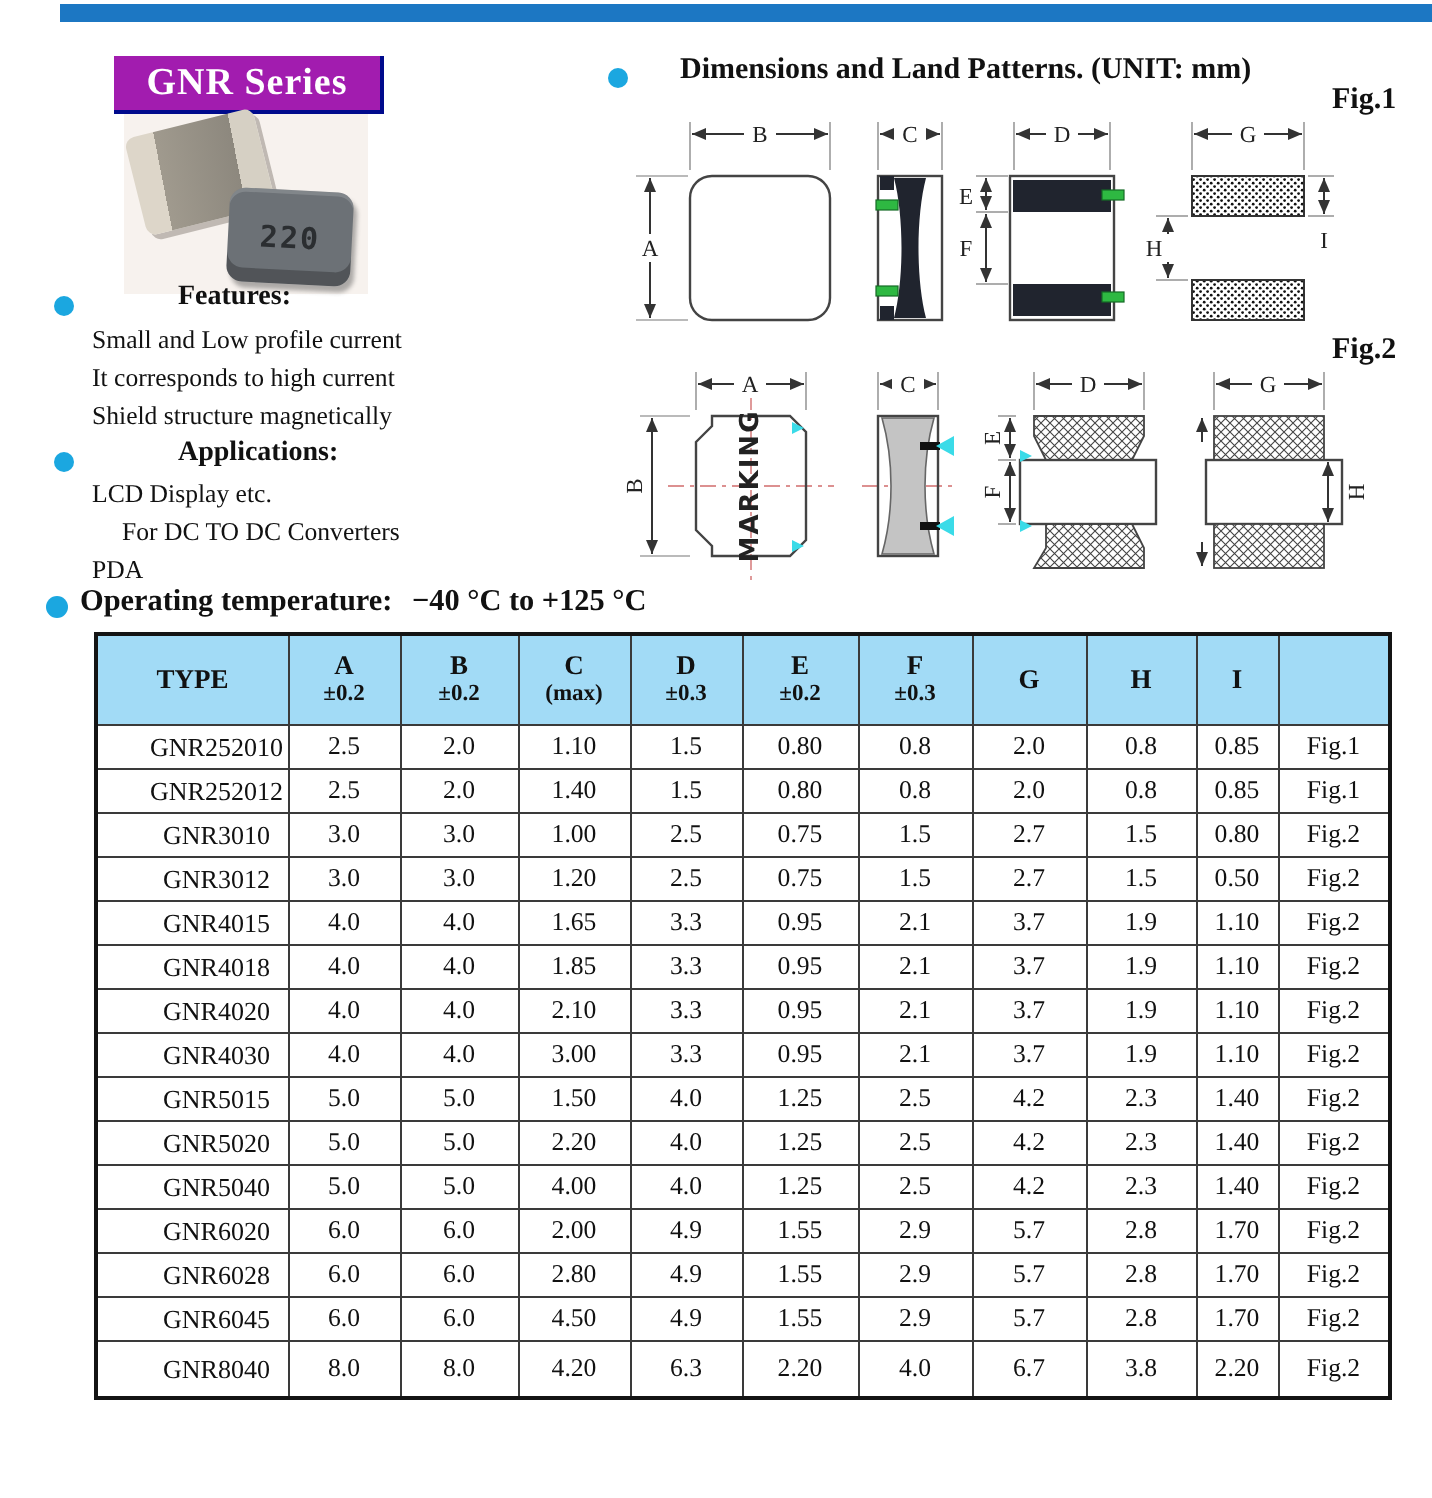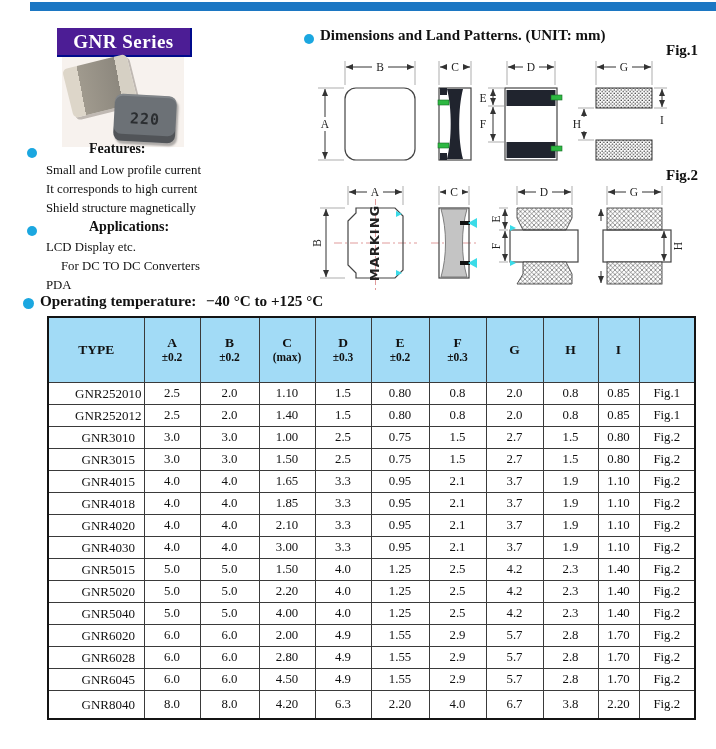--- a/index.html
+++ b/index.html
@@ -2,55 +2,55 @@
 <html><head>
 <meta charset="utf-8">
 <style>
   html,body{margin:0;padding:0;background:#fff;}
   #page{position:relative;width:716px;height:749px;background:#ffffff;
         font-family:"Liberation Serif",serif;color:#111;overflow:hidden;}
   .abs{position:absolute;}
   
   .topbar{left:30px;top:2px;width:686px;height:9px;background:#1c77c3;}
   
-  .series-box{left:57px;top:28px;width:133px;height:27px;background:#4c1d95;
+  .series-box{left:57px;top:28px;width:133px;height:27px;background:#a21caf;
               display:flex;align-items:center;justify-content:center;
               border-right:2px solid #000a8c;border-bottom:2px solid #000a8c;}
   .series-box span{color:#fff;font-weight:bold;font-size:19px;letter-spacing:.5px;}
   
   .photo{left:62px;top:57px;width:122px;height:90px;background:#f7f2ee;}
   .chip-back{position:absolute;left:5px;top:4px;width:66px;height:50px;border-radius:5px;
              transform:rotate(-14deg);
              background:linear-gradient(93deg,#ddd6c9 0%,#ddd6c9 22%,#a09a8e 22%,#8d887e 78%,#d6d0c4 78%);
              box-shadow:2px 3px 0 rgba(90,80,70,.35);}
   .chip-front{position:absolute;left:52px;top:38px;width:62px;height:47px;border-radius:8px;
              transform:rotate(3deg);background:#6c7176;display:flex;align-items:center;justify-content:center;
              box-shadow:inset 0 -7px 0 rgba(0,0,0,.25), inset 0 2px 0 rgba(255,255,255,.15), 2px 3px 2px rgba(60,60,60,.4);
              font-family:"DejaVu Sans Mono",monospace;font-weight:bold;font-size:15px;color:#2b2e31;letter-spacing:1px;}
   
   .bullet{position:absolute;width:10px;height:10px;border-radius:50%;background:#1ba7e0;}
   .bullet.big{width:11px;height:11px;}
   .h-bold{font-weight:bold;font-size:14px;margin-left:44px;}
-  .h-bold-lg{font-weight:bold;font-size:15px;}
+  .h-bold-lg{font-weight:bold;font-size:15px;margin-left:20px;}
   .list-item{font-size:12.8px;}
   .fig-label{font-weight:bold;font-size:15px;}
   
   svg text{font-family:"Liberation Serif",serif;font-size:11.5px;fill:#222;}
   .dl{stroke:#333;stroke-width:1;fill:none;}
   .ol{stroke:#444;stroke-width:1.2;fill:none;}
   .ext{stroke:#777;stroke-width:.6;fill:none;}
   .cl{stroke:#dc9090;stroke-width:.9;fill:none;stroke-dasharray:8 3 2 3;}
   .lblbg{fill:#ffffff;}
   .marking-text{font-family:"DejaVu Sans",sans-serif;font-weight:bold;font-size:13px;letter-spacing:1px;fill:#222;}
   
   .spec-table{position:absolute;left:47px;top:316px;border-collapse:collapse;table-layout:fixed;
               font-family:"Liberation Serif",serif;}
   .spec-table,.spec-table th,.spec-table td{border:1px solid #3a3a3a;}
   .spec-table{border:2px solid #141414;}
-  .spec-table th{background:#a2dbf6;height:44px;padding:10px;text-align:center;vertical-align:middle;}
+  .spec-table th{background:#a2dbf6;height:44px;padding:0;text-align:center;vertical-align:middle;}
   .spec-table td{height:21px;padding:0;text-align:center;font-size:12.8px;vertical-align:middle;}
   .spec-table tbody tr:last-child td{height:27px;}
   .spec-table td:first-child{font-size:13px;padding-left:24px;}
   .h-label{font-weight:bold;font-size:13.5px;line-height:1.2;}
   .h-sub{font-weight:bold;font-size:11.5px;line-height:1.2;}
 </style>
 </head>
 <body>
 
 <div id="page">
@@ -334,30 +334,30 @@
           <td>1.00</td>
           <td>2.5</td>
           <td>0.75</td>
           <td>1.5</td>
           <td>2.7</td>
           <td>1.5</td>
           <td>0.80</td>
           <td>Fig.2</td>
         </tr>
         <tr>
-          <td>GNR3015</td>
+          <td>GNR3012</td>
           <td>3.0</td>
           <td>3.0</td>
-          <td>1.50</td>
+          <td>1.20</td>
           <td>2.5</td>
           <td>0.75</td>
           <td>1.5</td>
           <td>2.7</td>
           <td>1.5</td>
-          <td>0.80</td>
+          <td>0.50</td>
           <td>Fig.2</td>
         </tr>
         <tr>
           <td>GNR4015</td>
           <td>4.0</td>
           <td>4.0</td>
           <td>1.65</td>
           <td>3.3</td>
           <td>0.95</td>
           <td>2.1</td>

